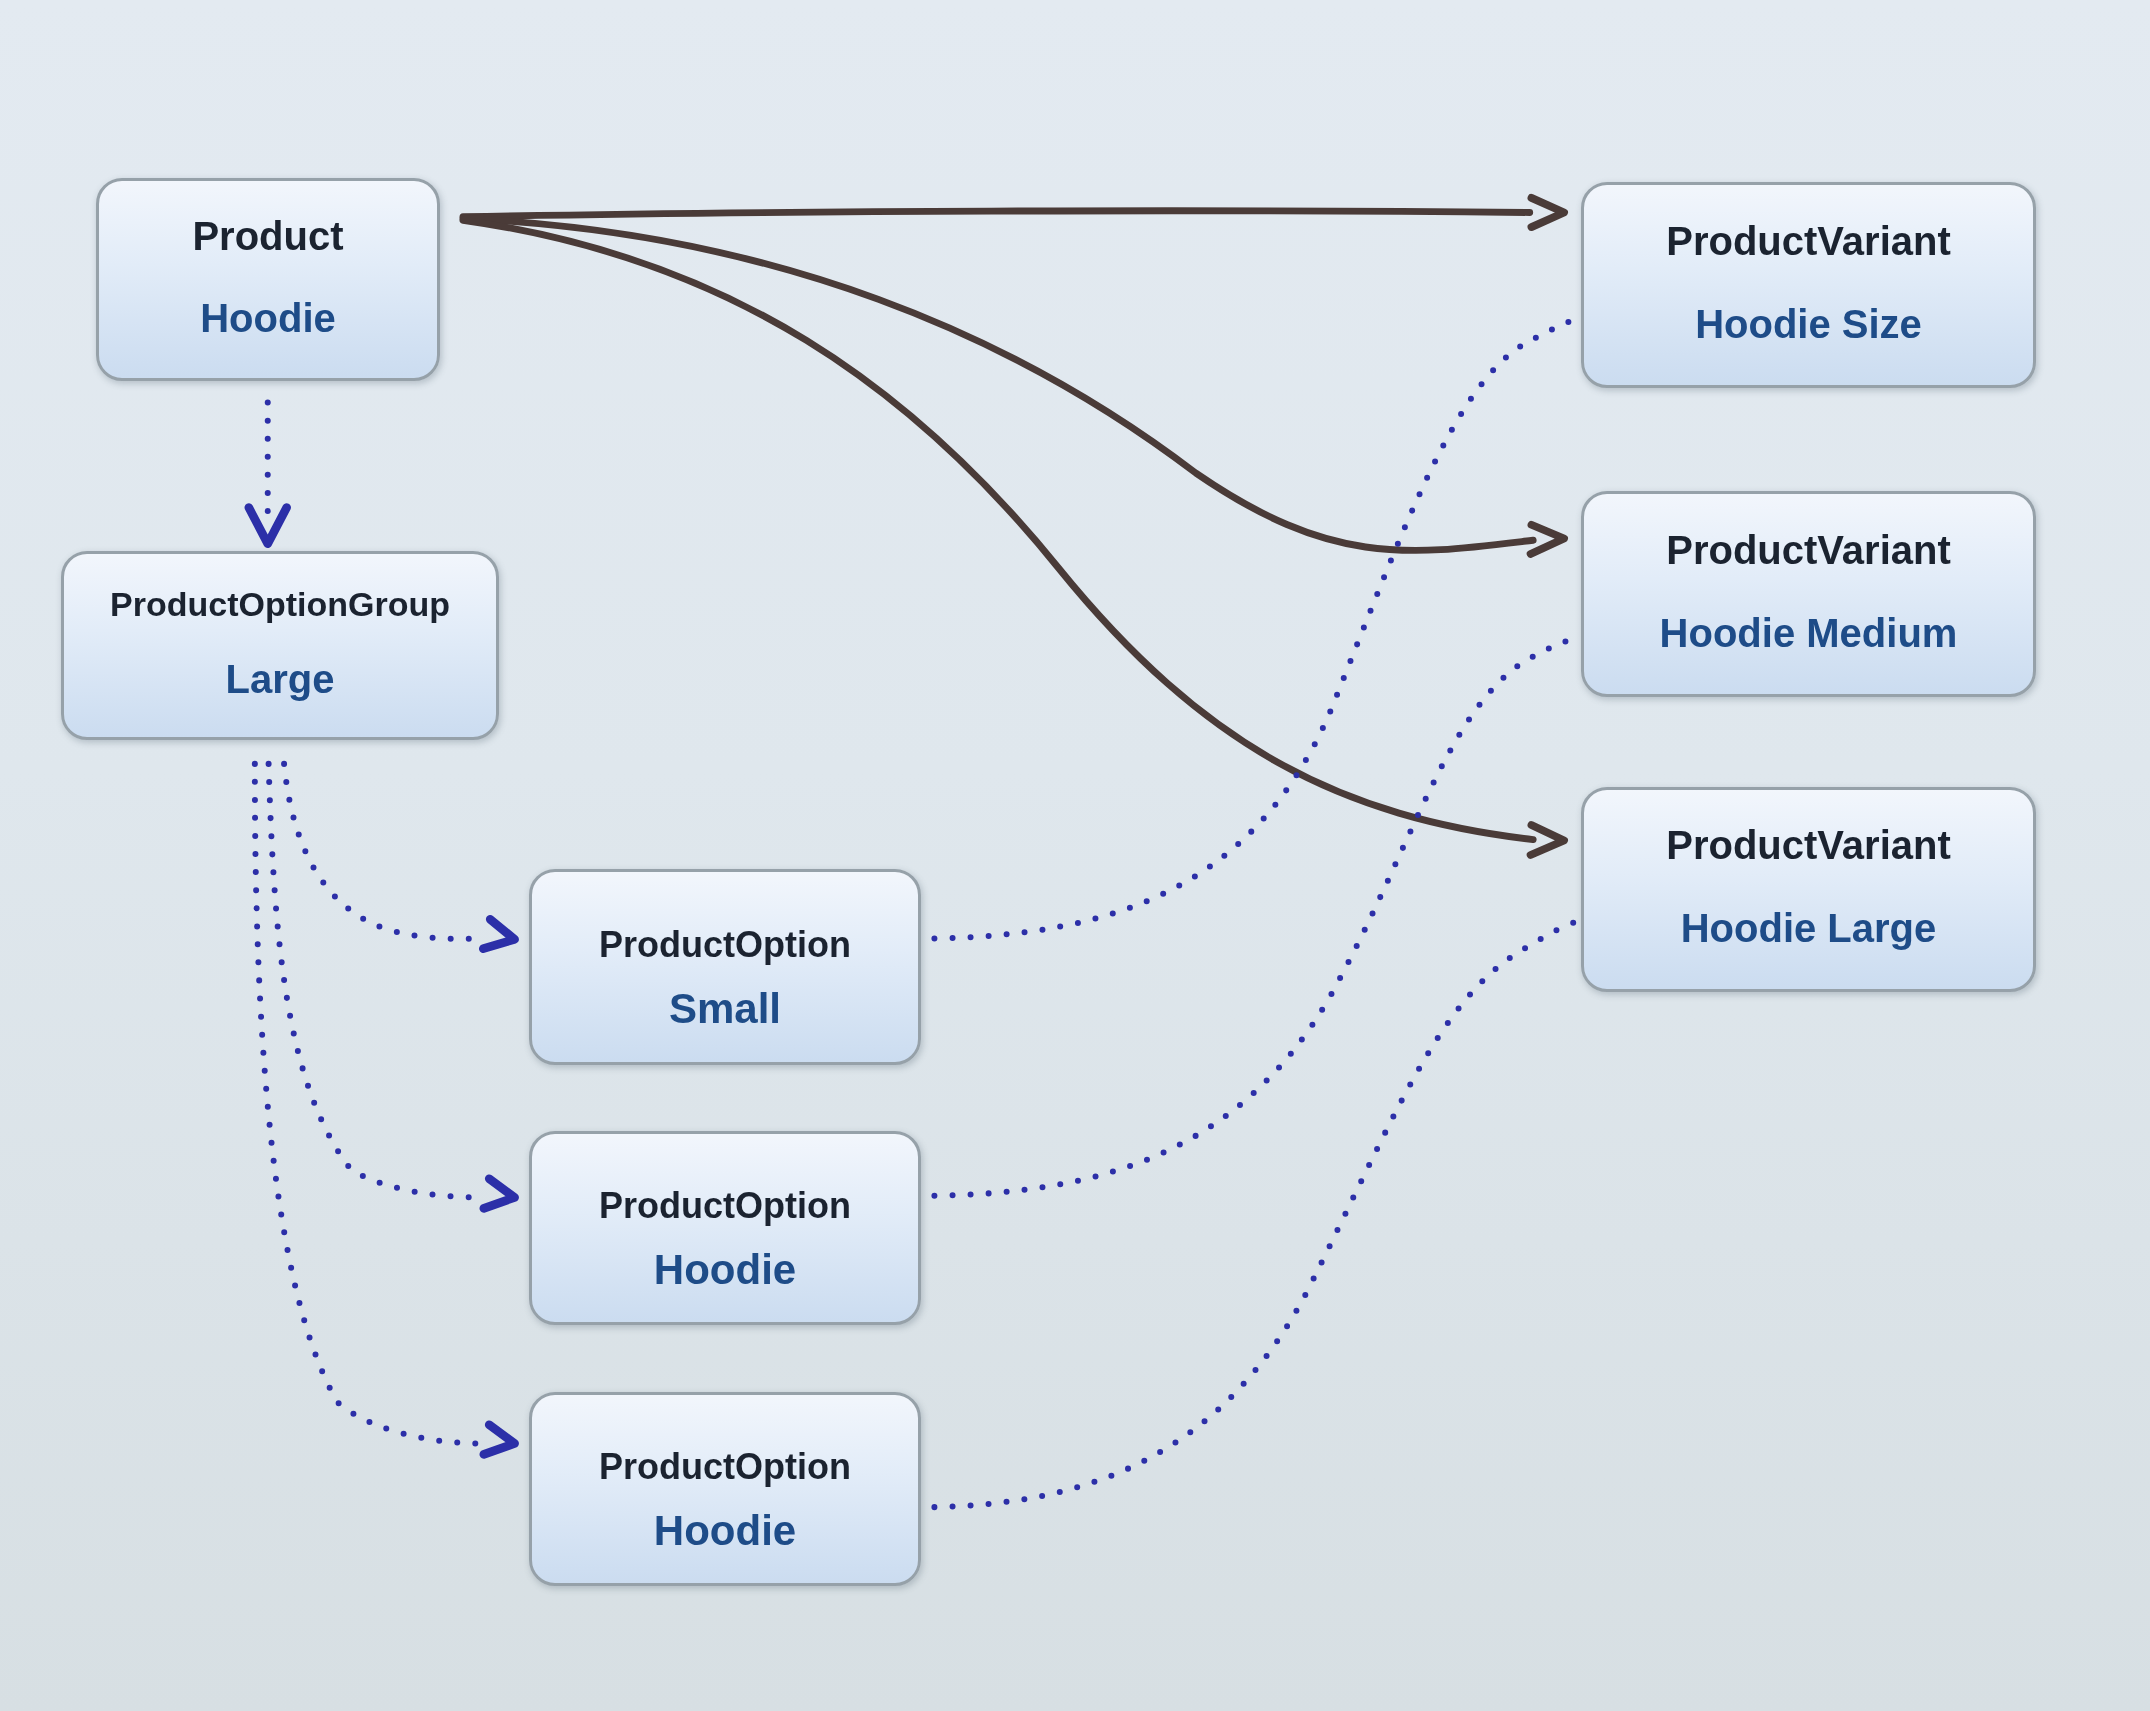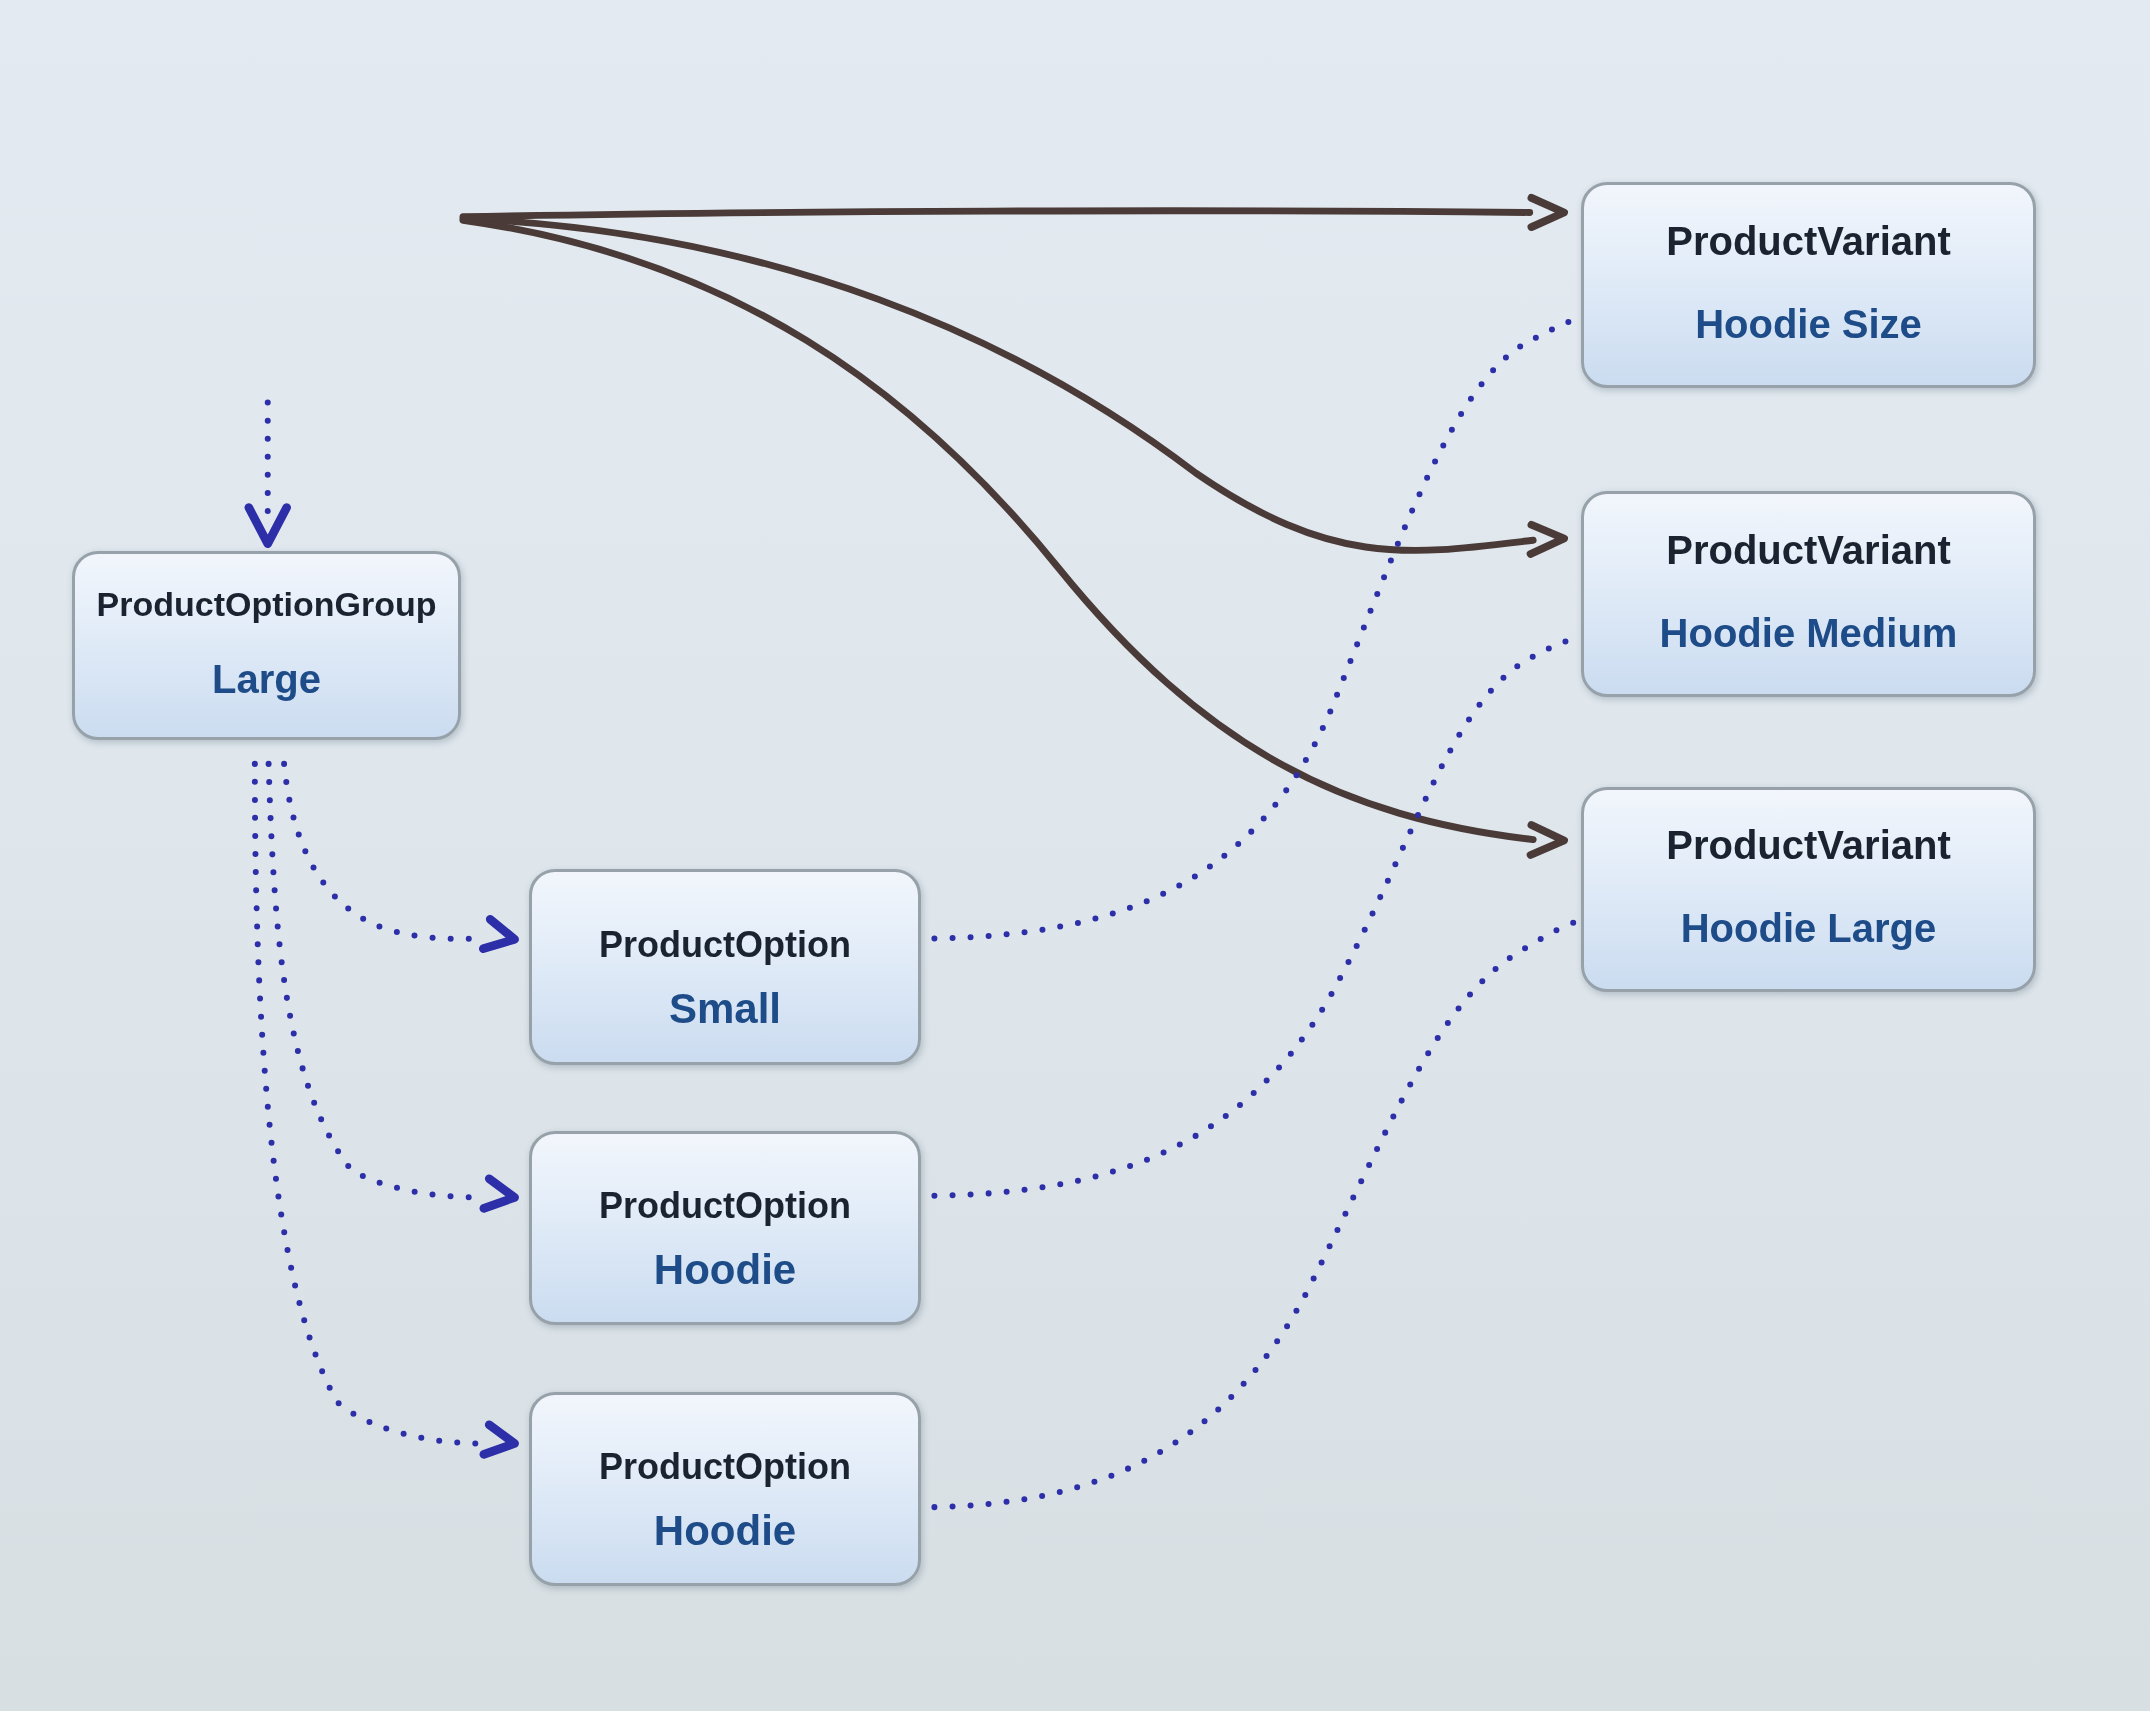--- a/index.html
+++ b/index.html
@@ -71,22 +71,26 @@
     <path class="head-dotted" d="M 566 1374 L 598 1392 L 564 1409" transform="rotate(7 598 1392)"></path>
 
     <path class="edge-dotted" d="M 296 888 C 296 1120, 305 1480, 392 1630 C 436 1668, 515 1678, 556 1678"></path>
     <path class="head-dotted" d="M 566 1660 L 598 1678 L 564 1695" transform="rotate(7 598 1678)"></path>
 
     <path class="edge-dotted" d="M 1086 1091 C 1290 1087, 1455 1035, 1545 830 C 1630 620, 1690 445, 1775 398 C 1805 382, 1820 375, 1832 371"></path>
     <path class="edge-dotted" d="M 1086 1390 C 1280 1387, 1440 1340, 1545 1160 C 1640 990, 1680 830, 1770 770 C 1805 750, 1822 744, 1834 742"></path>
     <path class="edge-dotted" d="M 1086 1752 C 1270 1748, 1420 1690, 1520 1500 C 1620 1300, 1670 1170, 1760 1110 C 1800 1085, 1820 1075, 1834 1071"></path>
   </svg>
 
+  <div class="node" style="left:96px;top:178px;width:344px;height:203px;">
+    <div class="node-type">Product</div>
+    <div class="node-value">Hoodie</div>
+  </div>
 
-  <div class="node small-caption" style="left:72px;top:551px;width:389px;height:189px;border-radius:26px;">
+  <div class="node small-caption" style="left:61px;top:551px;width:438px;height:189px;border-radius:26px;">
     <div class="node-type">ProductOptionGroup</div>
     <div class="node-value">Large</div>
   </div>
 
   <div class="node mid-caption" style="left:529px;top:869px;width:392px;height:196px;">
     <div class="node-type">ProductOption</div>
     <div class="node-value">Small</div>
   </div>
 
   <div class="node mid-caption" style="left:529px;top:1131px;width:392px;height:194px;">

